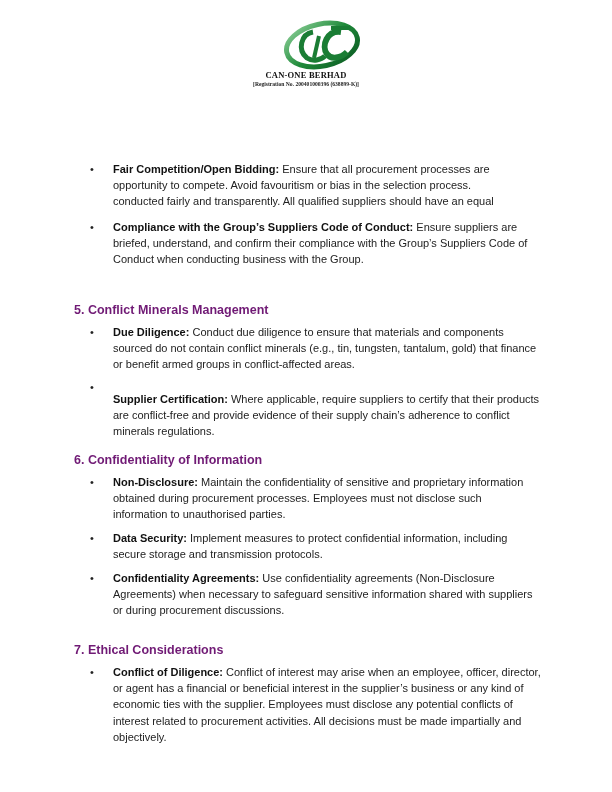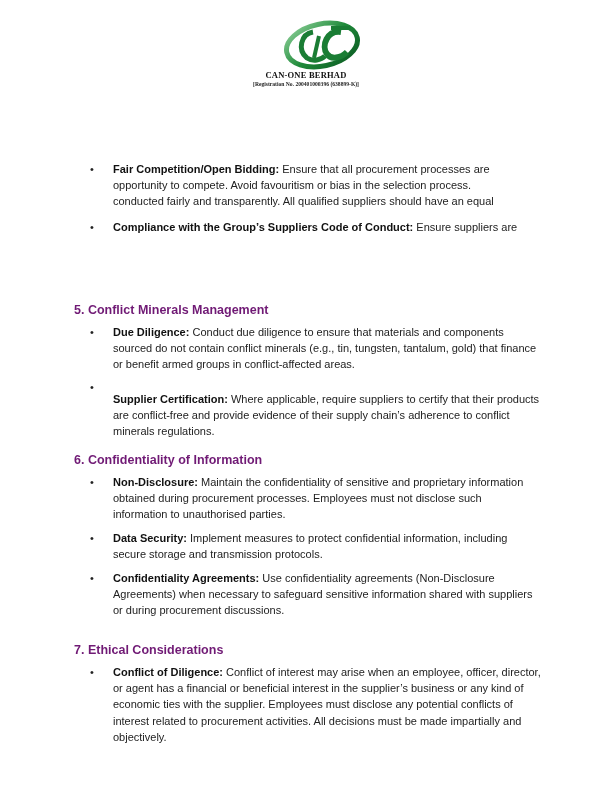--- a/index.html
+++ b/index.html
@@ -42,20 +42,22 @@
 <div id="content">
     <div class="bullet" style="top: 161px;">•</div>
     <div class="item" style="top: 161px;">
       <span class="line"><b>Fair Competition/Open Bidding:</b> Ensure that all procurement processes are</span>
       <span class="line">opportunity to compete. Avoid favouritism or bias in the selection process.</span>
       <span class="line">conducted fairly and transparently. All qualified suppliers should have an equal</span>
     </div>
     <div class="bullet" style="top: 219px;">•</div>
     <div class="item" style="top: 219px;">
       <span class="line"><b>Compliance with the Group’s Suppliers Code of Conduct:</b> Ensure suppliers are</span>
+      <span class="line">briefed, understand, and confirm their compliance with the Group’s Suppliers Code of</span>
+      <span class="line">Conduct when conducting business with the Group.</span>
     </div>
     <div class="section-title" style="top: 303px;">5. Conflict Minerals Management</div>
     <div class="bullet" style="top: 324px;">•</div>
     <div class="item" style="top: 324px;">
       <span class="line"><b>Due Diligence:</b> Conduct due diligence to ensure that materials and components</span>
       <span class="line">sourced do not contain conflict minerals (e.g., tin, tungsten, tantalum, gold) that finance</span>
       <span class="line">or benefit armed groups in conflict-affected areas.</span>
     </div>
     <div class="bullet" style="top: 379px;">•</div>
     <div class="item" style="top: 391px;">

